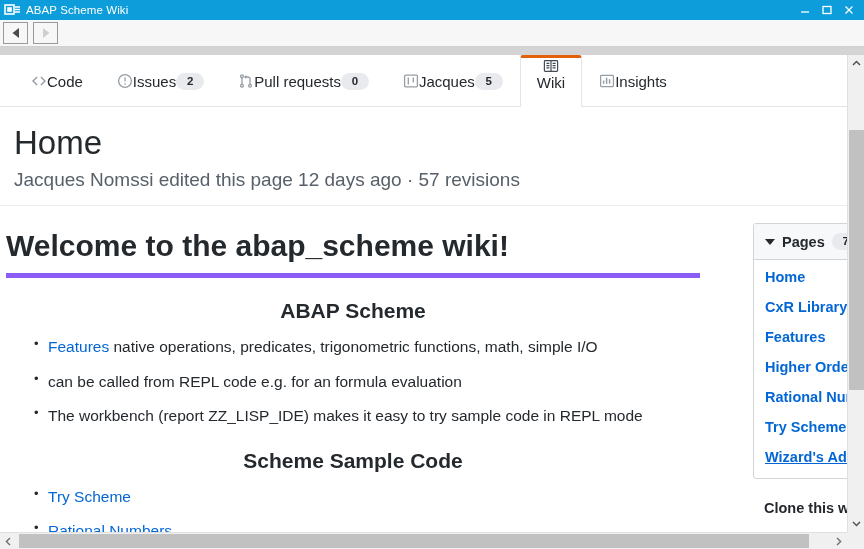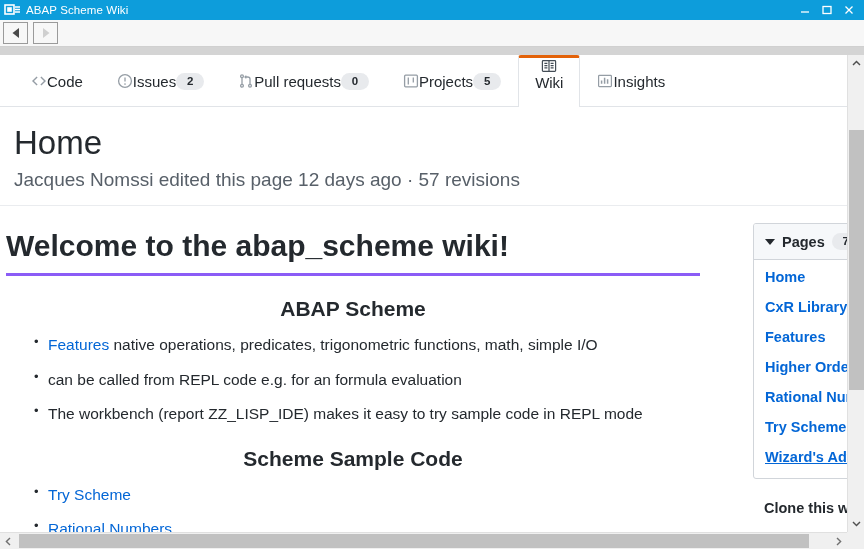--- a/index.html
+++ b/index.html
@@ -177,21 +177,21 @@
     width: 714px;
     padding: 14px 14px 0 6px;
     box-sizing: border-box;
   }
   .wiki-h1 {
     font-size: 30px;
     font-weight: bold;
     color: #24292e;
     margin: 8px 0 10px 0;
     padding-bottom: 9px;
-    border-bottom: 3px solid #8b5cf6;
+    border-bottom: 5px solid #8b5cf6;
     line-height: 1.2;
   }
   .wiki-h2 {
     font-size: 21px;
     font-weight: bold;
     color: #24292e;
     margin: 20px 0 12px 0;
     line-height: 1.2;
     text-align: center;
   }
@@ -415,21 +415,21 @@
         <span class="counter">0</span>
       </div>
 
       <div class="ghtab">
         <span class="tab-icon">
           <svg width="16" height="16" viewBox="0 0 16 16" fill="none" stroke="currentColor" stroke-width="1.3">
             <rect x="1.6" y="2.2" width="12.8" height="11.6" rx="1"></rect>
             <path d="M5.3 4.4 V11.6 M10.3 4.4 V9.6"></path>
           </svg>
         </span>
-        <span>Projects</span>
+        <span>Jacques</span>
         <span class="counter">5</span>
       </div>
 
       <div class="ghtab selected">
         <span class="tab-icon" style="color:#444d56">
           <svg width="16" height="16" viewBox="0 0 16 16" fill="none" stroke="currentColor" stroke-width="1.2">
             <rect x="1.4" y="2.6" width="13.2" height="10.8" rx="0.8"></rect>
             <path d="M8 3 V13 M3.4 5.4 H6.4 M3.4 7.6 H6.4 M3.4 9.8 H6.4 M9.6 5.4 H12.6 M9.6 7.6 H12.6 M9.6 9.8 H12.6"></path>
           </svg>
         </span>

